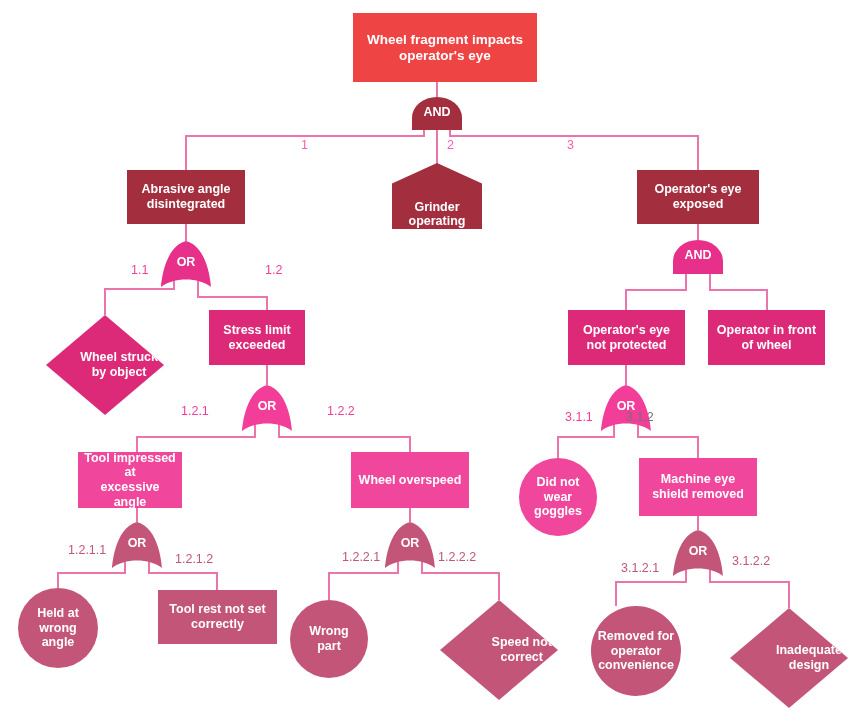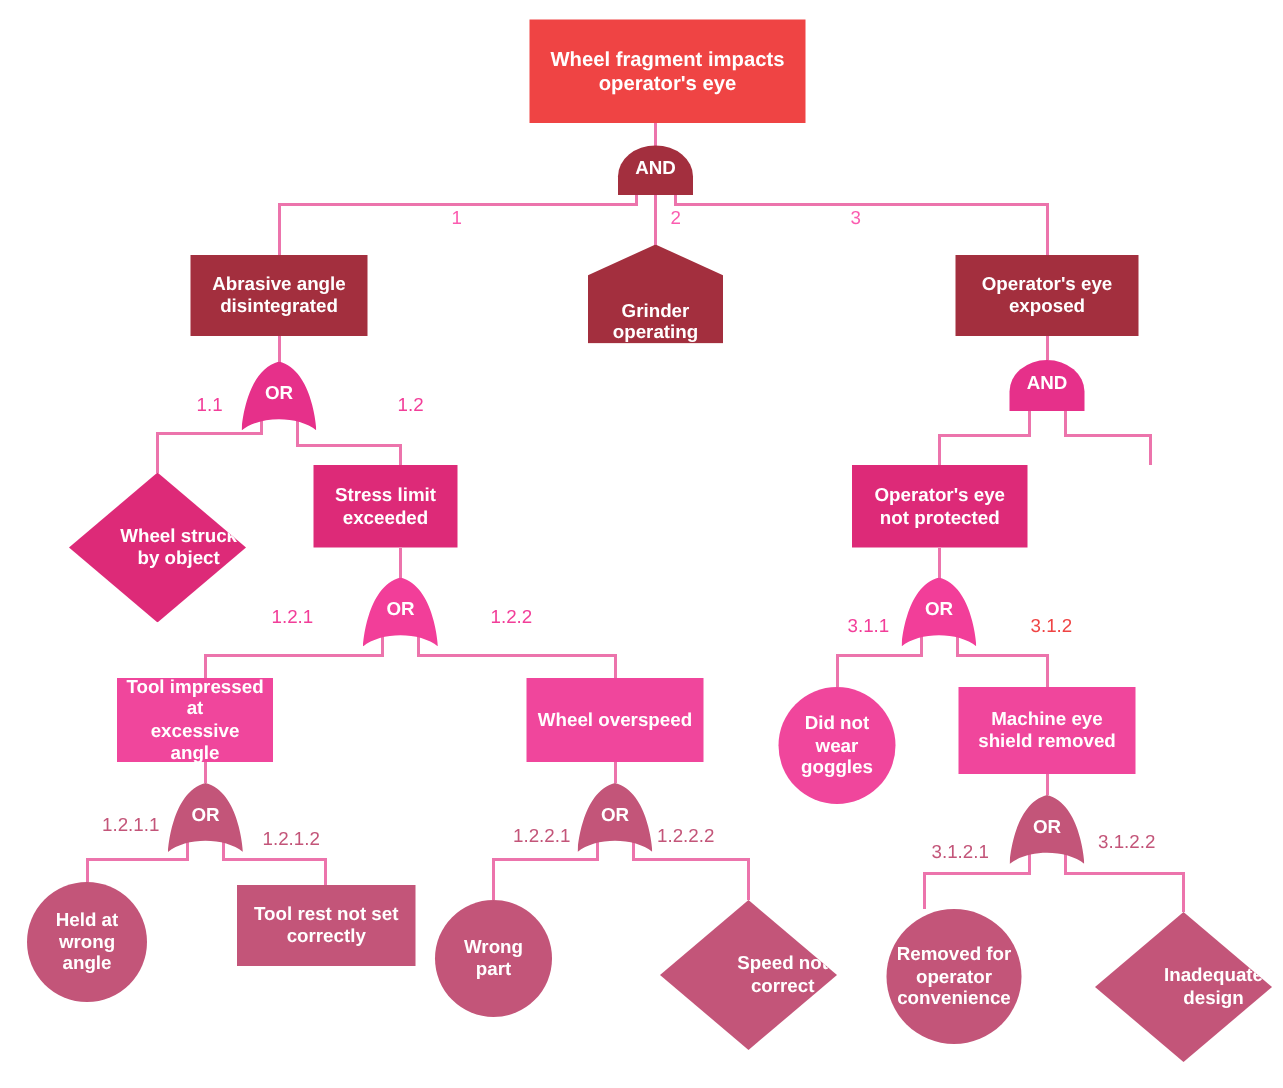--- a/index.html
+++ b/index.html
@@ -115,32 +115,36 @@
   <div class="node rect" style="left:209px;top:310px;width:96px;height:55px;background:#DD2A78;font-size:12.5px;font-weight:600;">
     <span class="txt">Stress limit
 exceeded</span>
   </div>
 
   <div class="node rect" style="left:568px;top:310px;width:117px;height:55px;background:#DD2A78;font-size:12.5px;font-weight:600;">
     <span class="txt">Operator's eye
 not protected</span>
   </div>
 
+  <div class="node rect" style="left:708px;top:310px;width:117px;height:55px;background:#DD2A78;font-size:12.5px;font-weight:600;">
+    <span class="txt">Operator in front
+of wheel</span>
+  </div>
 
   <div class="gate gate-or" style="left:242px;top:385px;width:50px;height:46px;background:#F23E99;">
     <span class="glabel">OR</span>
   </div>
   <div class="gate gate-or" style="left:601px;top:385px;width:50px;height:46px;background:#F23E99;">
     <span class="glabel">OR</span>
   </div>
 
   <div class="elabel" style="left:181px;top:404px;color:#F23E99;">1.2.1</div>
   <div class="elabel" style="left:327px;top:404px;color:#F23E99;">1.2.2</div>
   <div class="elabel" style="left:565px;top:410px;color:#F23E99;">3.1.1</div>
-  <div class="elabel" style="left:687px;top:410px;color:#ef4444;">3.1.2</div>
+  <div class="elabel" style="left:626px;top:410px;color:#737373;">3.1.2</div>
 
   <div class="node rect" style="left:78px;top:452px;width:104px;height:56px;background:#F0469C;font-size:12.5px;font-weight:600;">
     <span class="txt">Tool impressed at
 excessive angle</span>
   </div>
 
   <div class="node rect" style="left:351px;top:452px;width:118px;height:56px;background:#F0469C;font-size:12.5px;font-weight:600;">
     <span class="txt">Wheel overspeed</span>
   </div>
 

